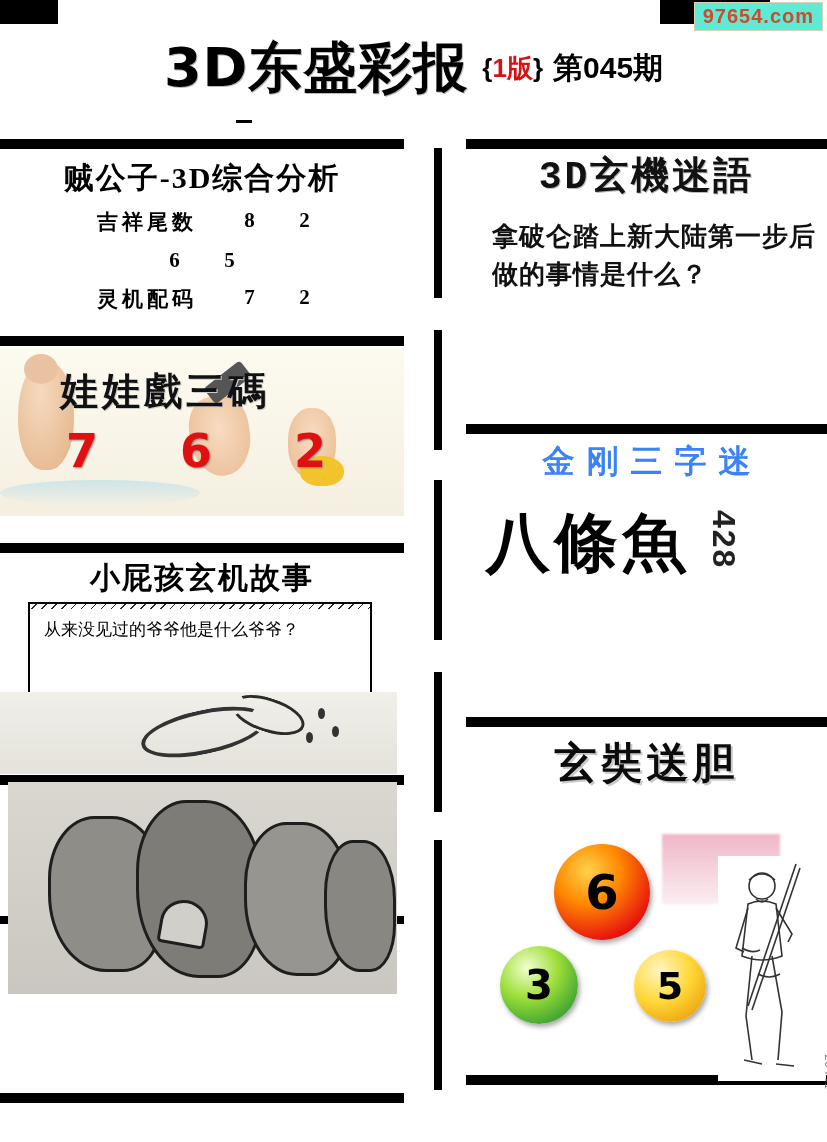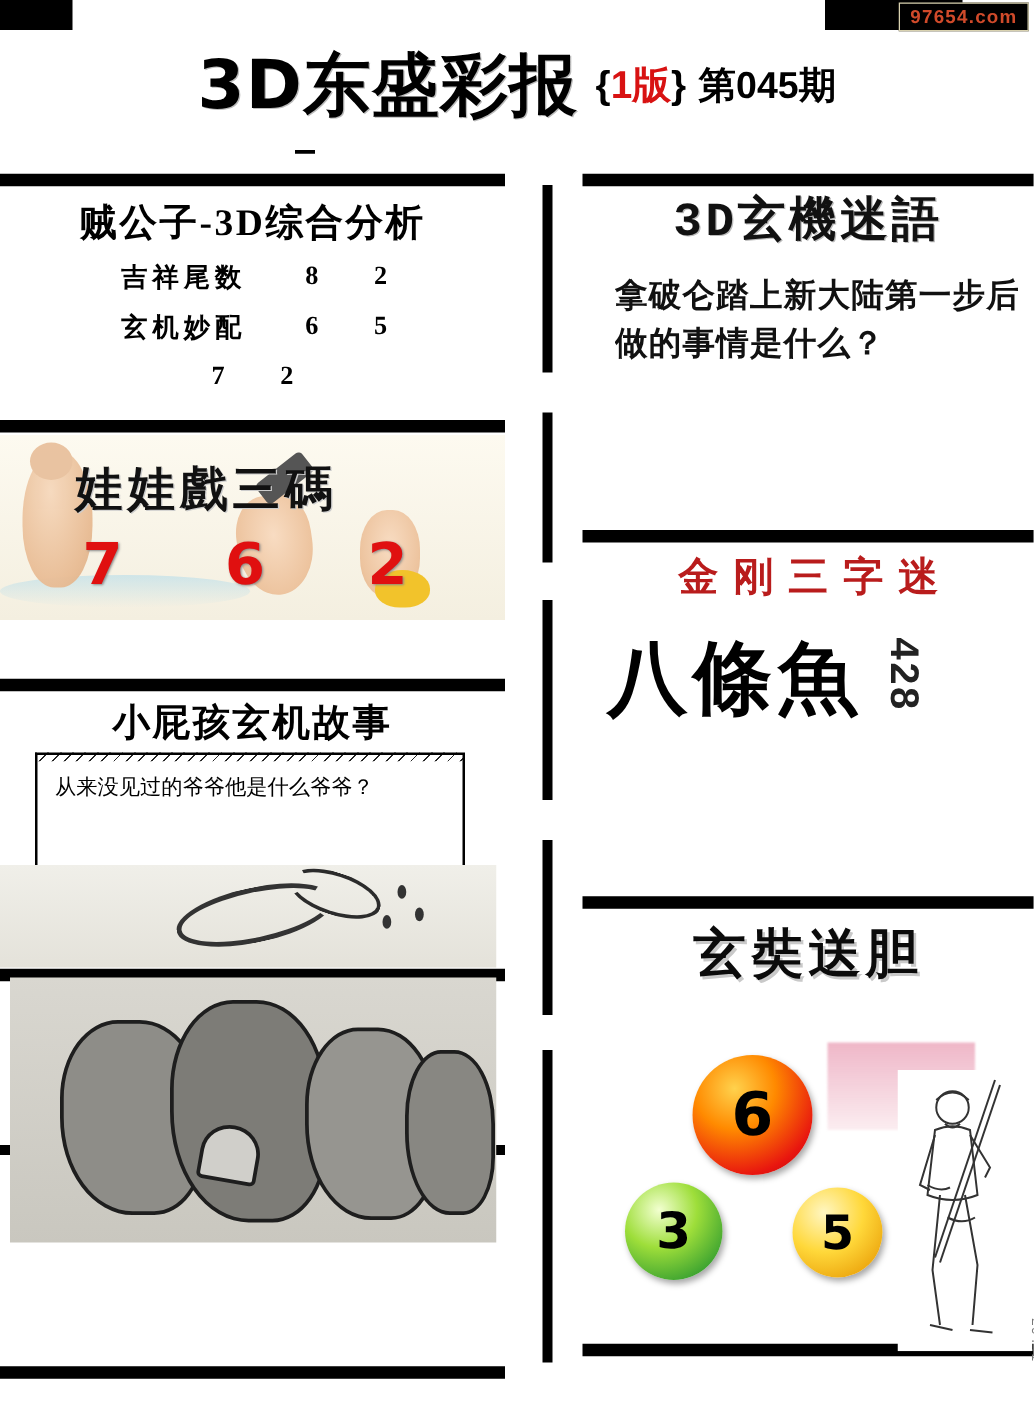--- a/index.html
+++ b/index.html
@@ -13,25 +13,25 @@
     position: relative;
     font-family: "Liberation Serif", serif;
     overflow: hidden;
   }
 
   
   .watermark {
     position: absolute;
     top: 2px;
     right: 4px;
-    background: #000000;
+    background: #5eead4;
     border: 1px solid #d9d2b0;
     color: #d04a2a;
     font-family: "Liberation Sans", sans-serif;
-    font-size: 15px;
+    font-size: 20px;
     font-weight: bold;
     padding: 2px 8px;
     letter-spacing: 1px;
     z-index: 50;
     text-align: center;
   }
 
   
   .header {
     position: absolute;
@@ -46,21 +46,21 @@
   .header-title {
     font-family: "DejaVu Sans", sans-serif;
     font-weight: bold;
     font-size: 54px;
     color: #000;
     letter-spacing: 1px;
     text-shadow: 1px 1px 0 #bbb;
   }
   .header-badge {
     font-family: "Liberation Sans", sans-serif;
-    font-size: 31px;
+    font-size: 26px;
     font-weight: bold;
     margin-left: 14px;
     color: #000;
   }
   .header-badge .num {
     color: #d81212;
   }
   .header-issue {
     font-family: "Liberation Sans", sans-serif;
     font-size: 30px;
@@ -119,21 +119,21 @@
   .arow .lbl { width: 150px; text-align: center; }
   .arow .v1 { width: 55px; text-align: center; letter-spacing: 0; }
   .arow .v2 { width: 55px; text-align: center; letter-spacing: 0; }
 
   
   .wawa {
     position: absolute;
     left: 0;
     top: 208px;
     width: 404px;
-    height: 148px;
+    height: 168px;
     background: linear-gradient(180deg,#fdfaf0 0%, #f4efe0 100%);
     overflow: hidden;
   }
   .wawa-title {
     position: absolute;
     left: 60px; top: 18px;
     font-size: 38px;
     font-weight: bold;
     letter-spacing: 4px;
     font-family: "DejaVu Sans", sans-serif;
@@ -330,21 +330,21 @@
   .jingang-title {
     position: absolute;
     left: 466px; top: 440px;
     width: 361px;
     text-align: center;
     font-size: 32px;
     font-weight: bold;
     letter-spacing: 12px;
     text-indent: 12px;
     font-family: "DejaVu Sans", sans-serif;
-    color: #b91c1c;
+    color: #3b82f6;
   }
   .jingang-word {
     position: absolute;
     left: 486px; top: 500px;
     font-size: 64px;
     font-weight: bold;
     letter-spacing: 4px;
     font-family: "DejaVu Serif", serif;
     color: #000;
   }
@@ -472,25 +472,25 @@
 
   <div class="zgz-title">贼公子-3D综合分析</div>
 
   <div class="analysis-rows">
     <div class="arow">
       <span class="lbl">吉祥尾数</span>
       <span class="v1">8</span>
       <span class="v2">2</span>
     </div>
     <div class="arow">
-      <span class="lbl">玄机妙配</span>
       <span class="v1">6</span>
       <span class="v2">5</span>
     </div>
     <div class="arow">
+      <span class="lbl">灵机配码</span>
       <span class="v1">7</span>
       <span class="v2">2</span>
     </div>
   </div>
 
   <div class="wawa">
     <div class="water"></div>
     <div class="baby1"></div>
     <div class="baby2"></div>
     <div class="baby3"></div>

